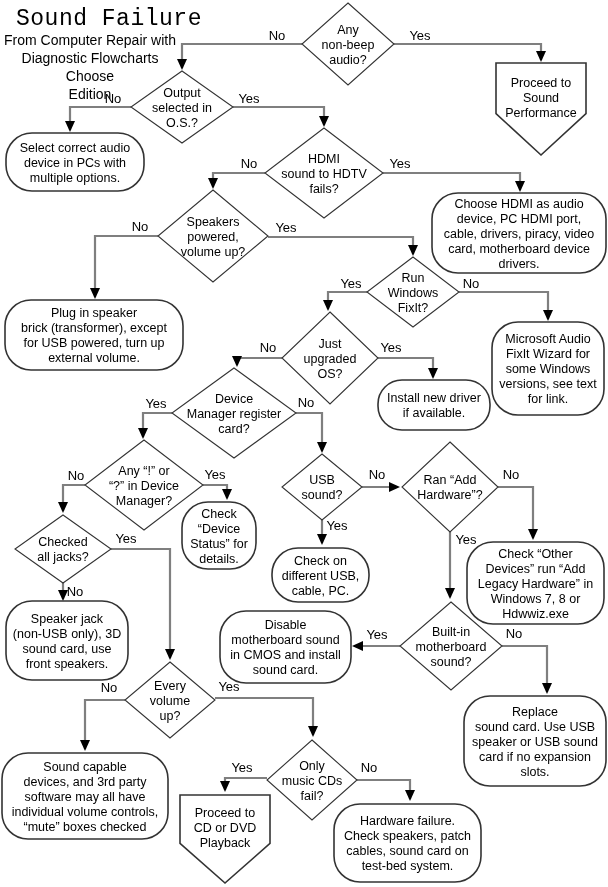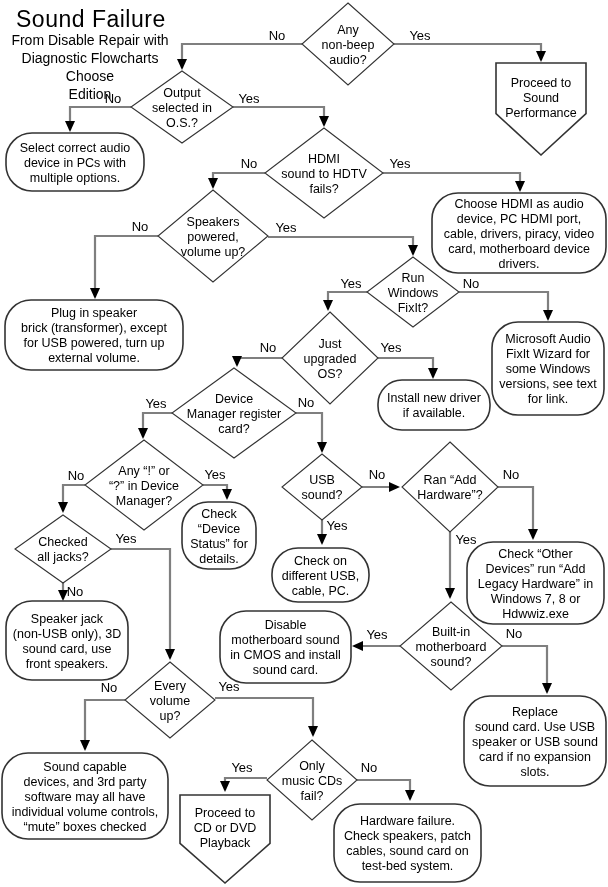--- a/index.html
+++ b/index.html
@@ -1,33 +1,33 @@
 <!DOCTYPE html>
 <html><head>
 <meta charset="utf-8">
 <style>
   html,body{margin:0;padding:0;background:#fff;}
   #canvas{position:relative;width:608px;height:887px;background:#fff;overflow:hidden;
           font-family:"Liberation Sans","DejaVu Sans",sans-serif;color:#000;}
   #flow{position:absolute;left:0;top:0;}
   .hdr{position:absolute;color:#000;}
-  #title{left:16px;top:6px;font-size:23px;letter-spacing:0.5px;}
+  #title{left:16px;top:6px;font-size:23px;letter-spacing:0.5px;font-family:Liberation Mono, monospace;}
   #subtitle{left:2px;top:31px;width:176px;text-align:center;font-size:14px;line-height:18px;}
   #copyright{left:351px;top:95px;width:146px;text-align:center;font-size:14px;line-height:17px;}
   .node-text{font-size:12.5px;fill:#000;}
   .edge-label{font-size:13px;fill:#000;}
   .shape{fill:#ffffff;}
 </style>
 </head>
 <body>
 
 <div id="canvas">
   <div id="title" class="hdr">Sound Failure</div>
   <div id="subtitle" class="hdr">
-    <div>From Disable Repair with</div>
+    <div>From Computer Repair with</div>
     <div>Diagnostic Flowcharts Choose</div>
     <div>Edition</div>
   </div>
   <svg id="flow" width="608" height="887" viewBox="0 0 608 887">
       <defs>
         <marker id="arrow" markerUnits="userSpaceOnUse" markerWidth="11" markerHeight="10" refX="9" refY="5" orient="auto">
           <path d="M0,0 L11,5 L0,10 Z" fill="#000000"></path>
         </marker>
       </defs>
       <polyline points="302,44 182,44 182,68" fill="none" stroke="#7f7f7f" stroke-width="2.2" marker-end="url(#arrow)"></polyline>

